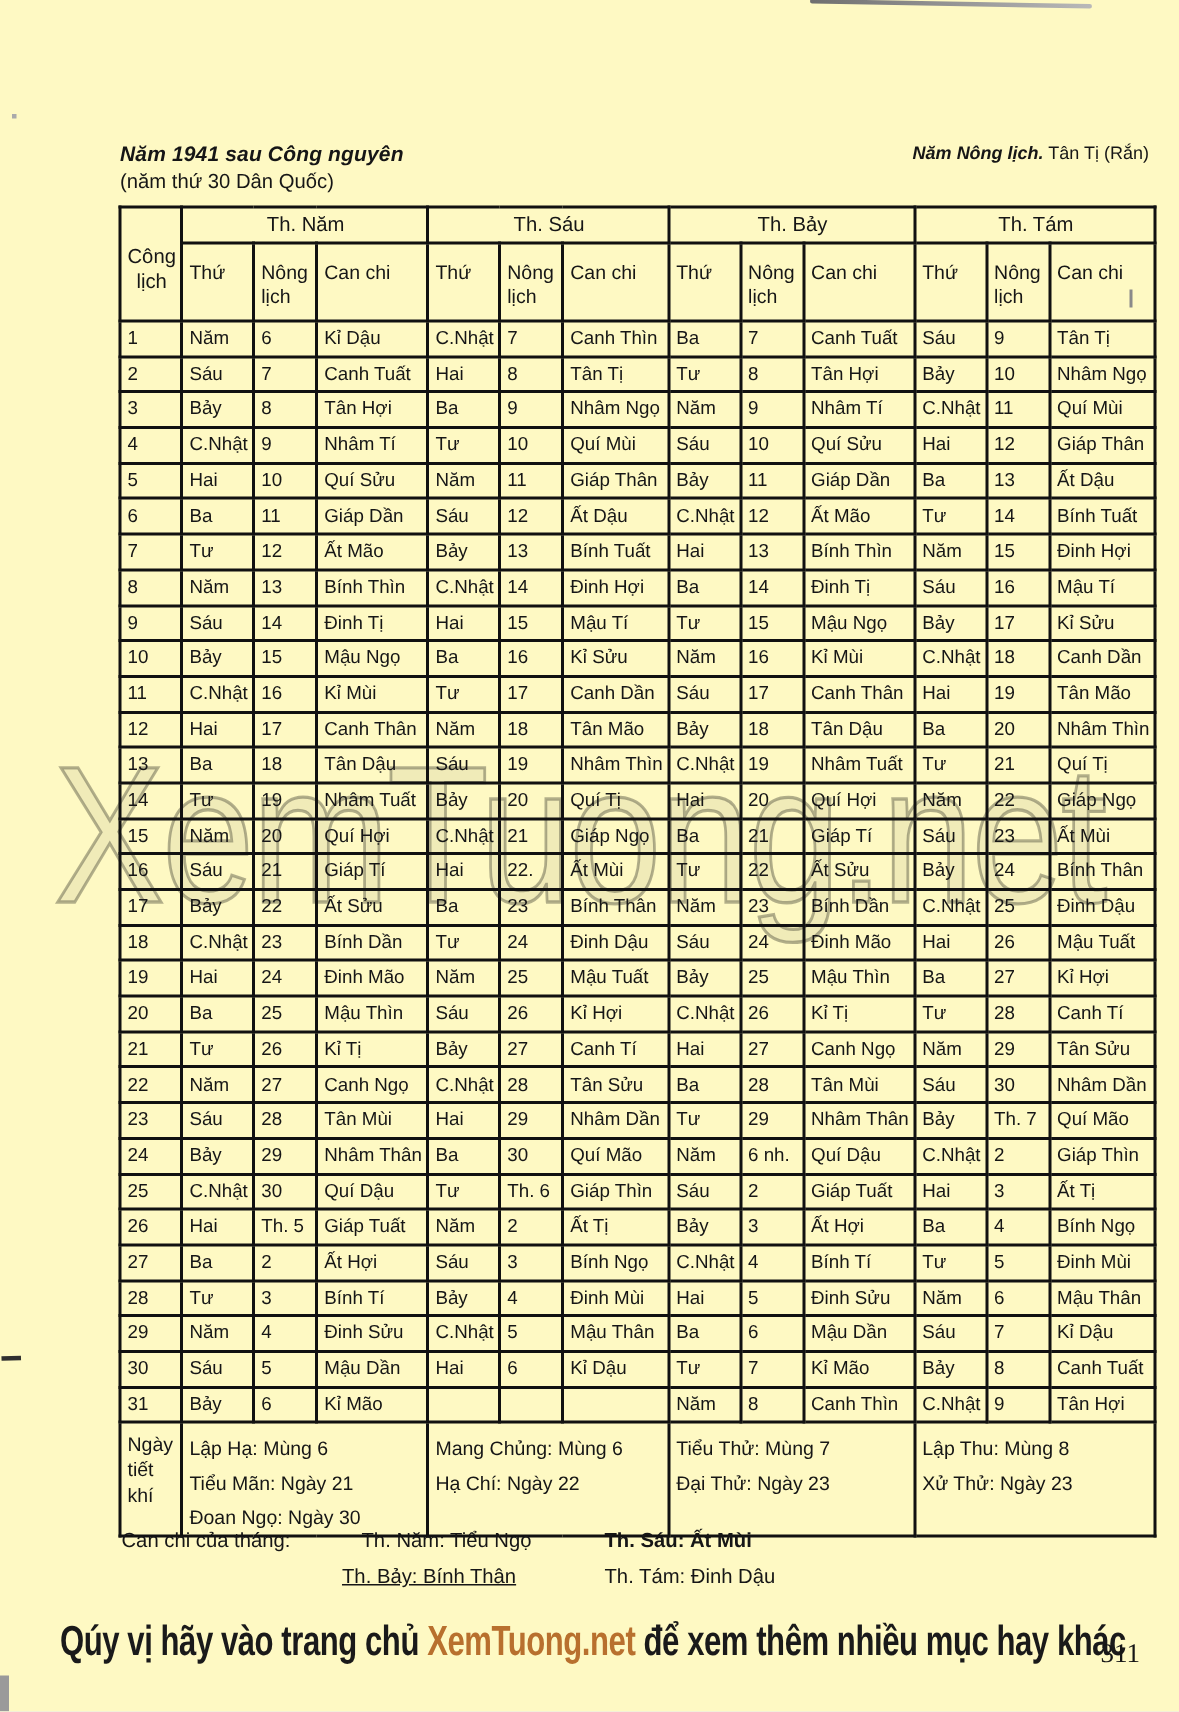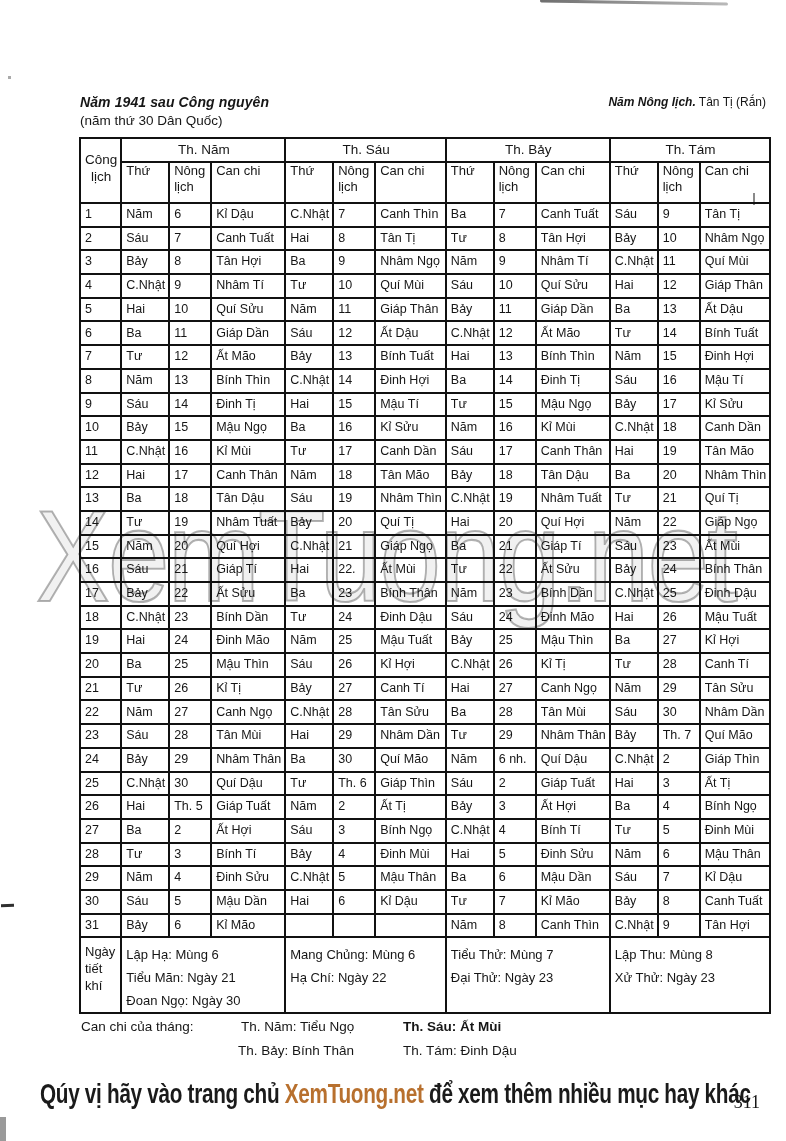--- a/index.html
+++ b/index.html
@@ -1,18 +1,18 @@
 <!DOCTYPE html>
 <html><head>
 <meta charset="utf-8">
 <style>
   html,body { margin:0; padding:0; background:#e9e9e9; }
   .page {
     position:relative; width:786px; height:1141px; margin:0 auto;
-    background:#ffffff; overflow:hidden;
+    background:#fef9c3; overflow:hidden;
     font-family:"Liberation Sans", sans-serif; color:#161616;
   }
   
   .title-left  { position:absolute; left:80px;  top:94px;  font-size:14px; font-weight:bold; font-style:italic; letter-spacing:.1px; }
   .title-left2 { position:absolute; left:80px;  top:113px; font-size:13.5px; }
   .title-right { position:absolute; right:20px; top:95px;  font-size:12px; white-space:nowrap; }
   .title-right .b { font-weight:bold; font-style:italic; }
   
   .watermark {
     position:absolute; left:36px; top:482px;
@@ -25,21 +25,21 @@
   }
   
   .tbl-wrap { position:absolute; left:79px; top:137px; }
   table { border-collapse:collapse; table-layout:fixed; background:transparent; }
   th, td {
     border:2px solid #111; padding:0 3px 0 4px; text-align:left;
     font-weight:normal; font-size:12.5px; white-space:nowrap; overflow:hidden;
     vertical-align:middle; line-height:1.08; background:transparent;
   }
   thead tr.r1 th { height:22px; text-align:center; font-size:13.5px; }
-  thead tr.r2 th { height:39px; vertical-align:top; padding-top:0; font-size:13px; white-space:normal; line-height:1.25; }
+  thead tr.r2 th { height:39px; vertical-align:top; padding-top:11px; font-size:13px; white-space:normal; line-height:1.25; }
   th.corner { vertical-align:bottom; padding-bottom:16px; white-space:normal; text-align:left; font-size:13px; line-height:1.25; }
   tbody tr { height:23.7px; }
   tr.tietkhi { height:74px; }
   tr.tietkhi td { vertical-align:top; padding-top:5px; font-size:13px; }
   td.tklabel { white-space:normal; line-height:17px; padding-top:4px; }
   td.tk div { line-height:23px; white-space:nowrap; }
   
   .canchi { position:absolute; font-size:13.5px; white-space:nowrap; }
   .promo {
     position:absolute; left:40px; top:1078px; font-size:28px; font-weight:bold;
@@ -601,19 +601,19 @@
               <div>Xử Thử: Ngày 23</div>
             </td>
           </tr>
         </tbody>
       </table>
   </div>
 
   <div class="canchi" style="left:81px;  top:1019px;">Can chi của tháng:</div>
   <div class="canchi" style="left:241px; top:1019px;">Th. Năm: Tiểu Ngọ</div>
   <div class="canchi" style="left:403px; top:1019px;font-weight:bold;">Th. Sáu: Ất Mùi</div>
-  <div class="canchi" style="left:238px; top:1043px;">Th. Bảy: Bính Thân</div>
+  <div class="canchi" style="left:228px; top:1043px;text-decoration:underline;">Th. Bảy: Bính Thân</div>
   <div class="canchi" style="left:403px; top:1043px;">Th. Tám: Đinh Dậu</div>
 
   <div class="promo"><span>Qúy vị hãy vào trang chủ </span><span class="link" id="promo-link" style="color: rgb(184, 112, 46);">XemTuong.net</span><span> để xem thêm nhiều mục hay khác</span></div>
 
   <div class="pagenum">311</div>
 </div>
 
 </body></html>

